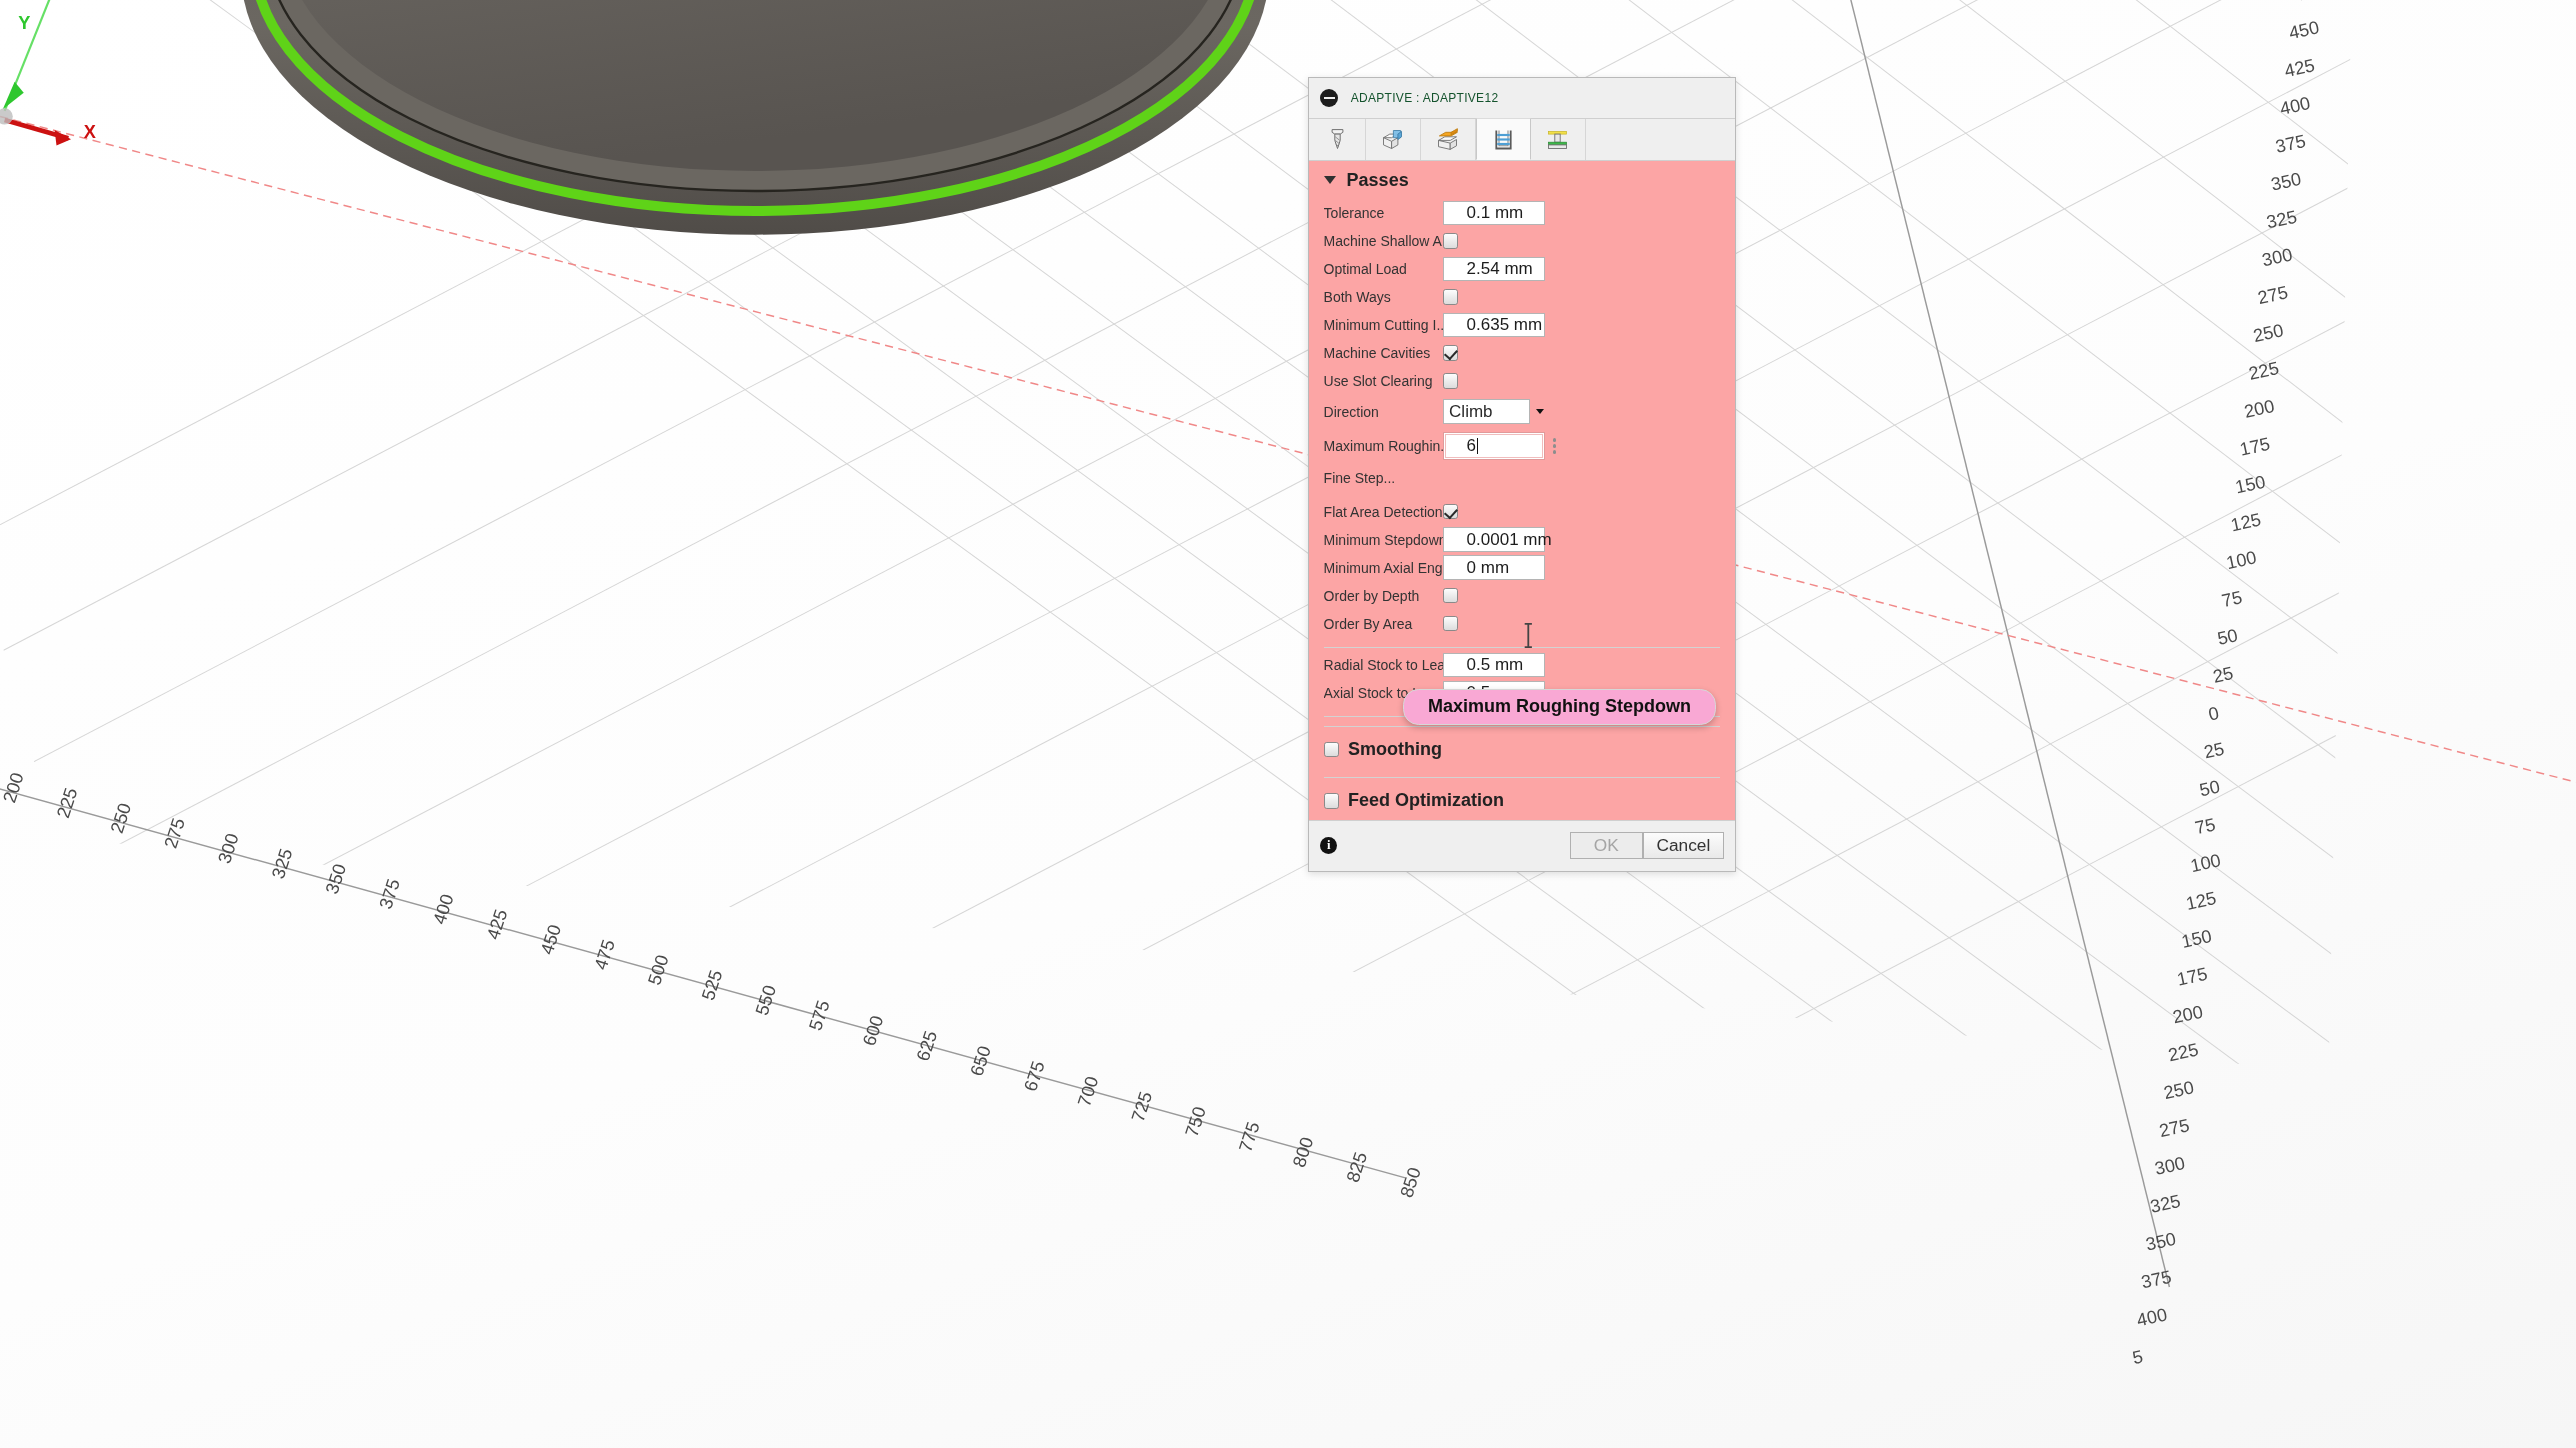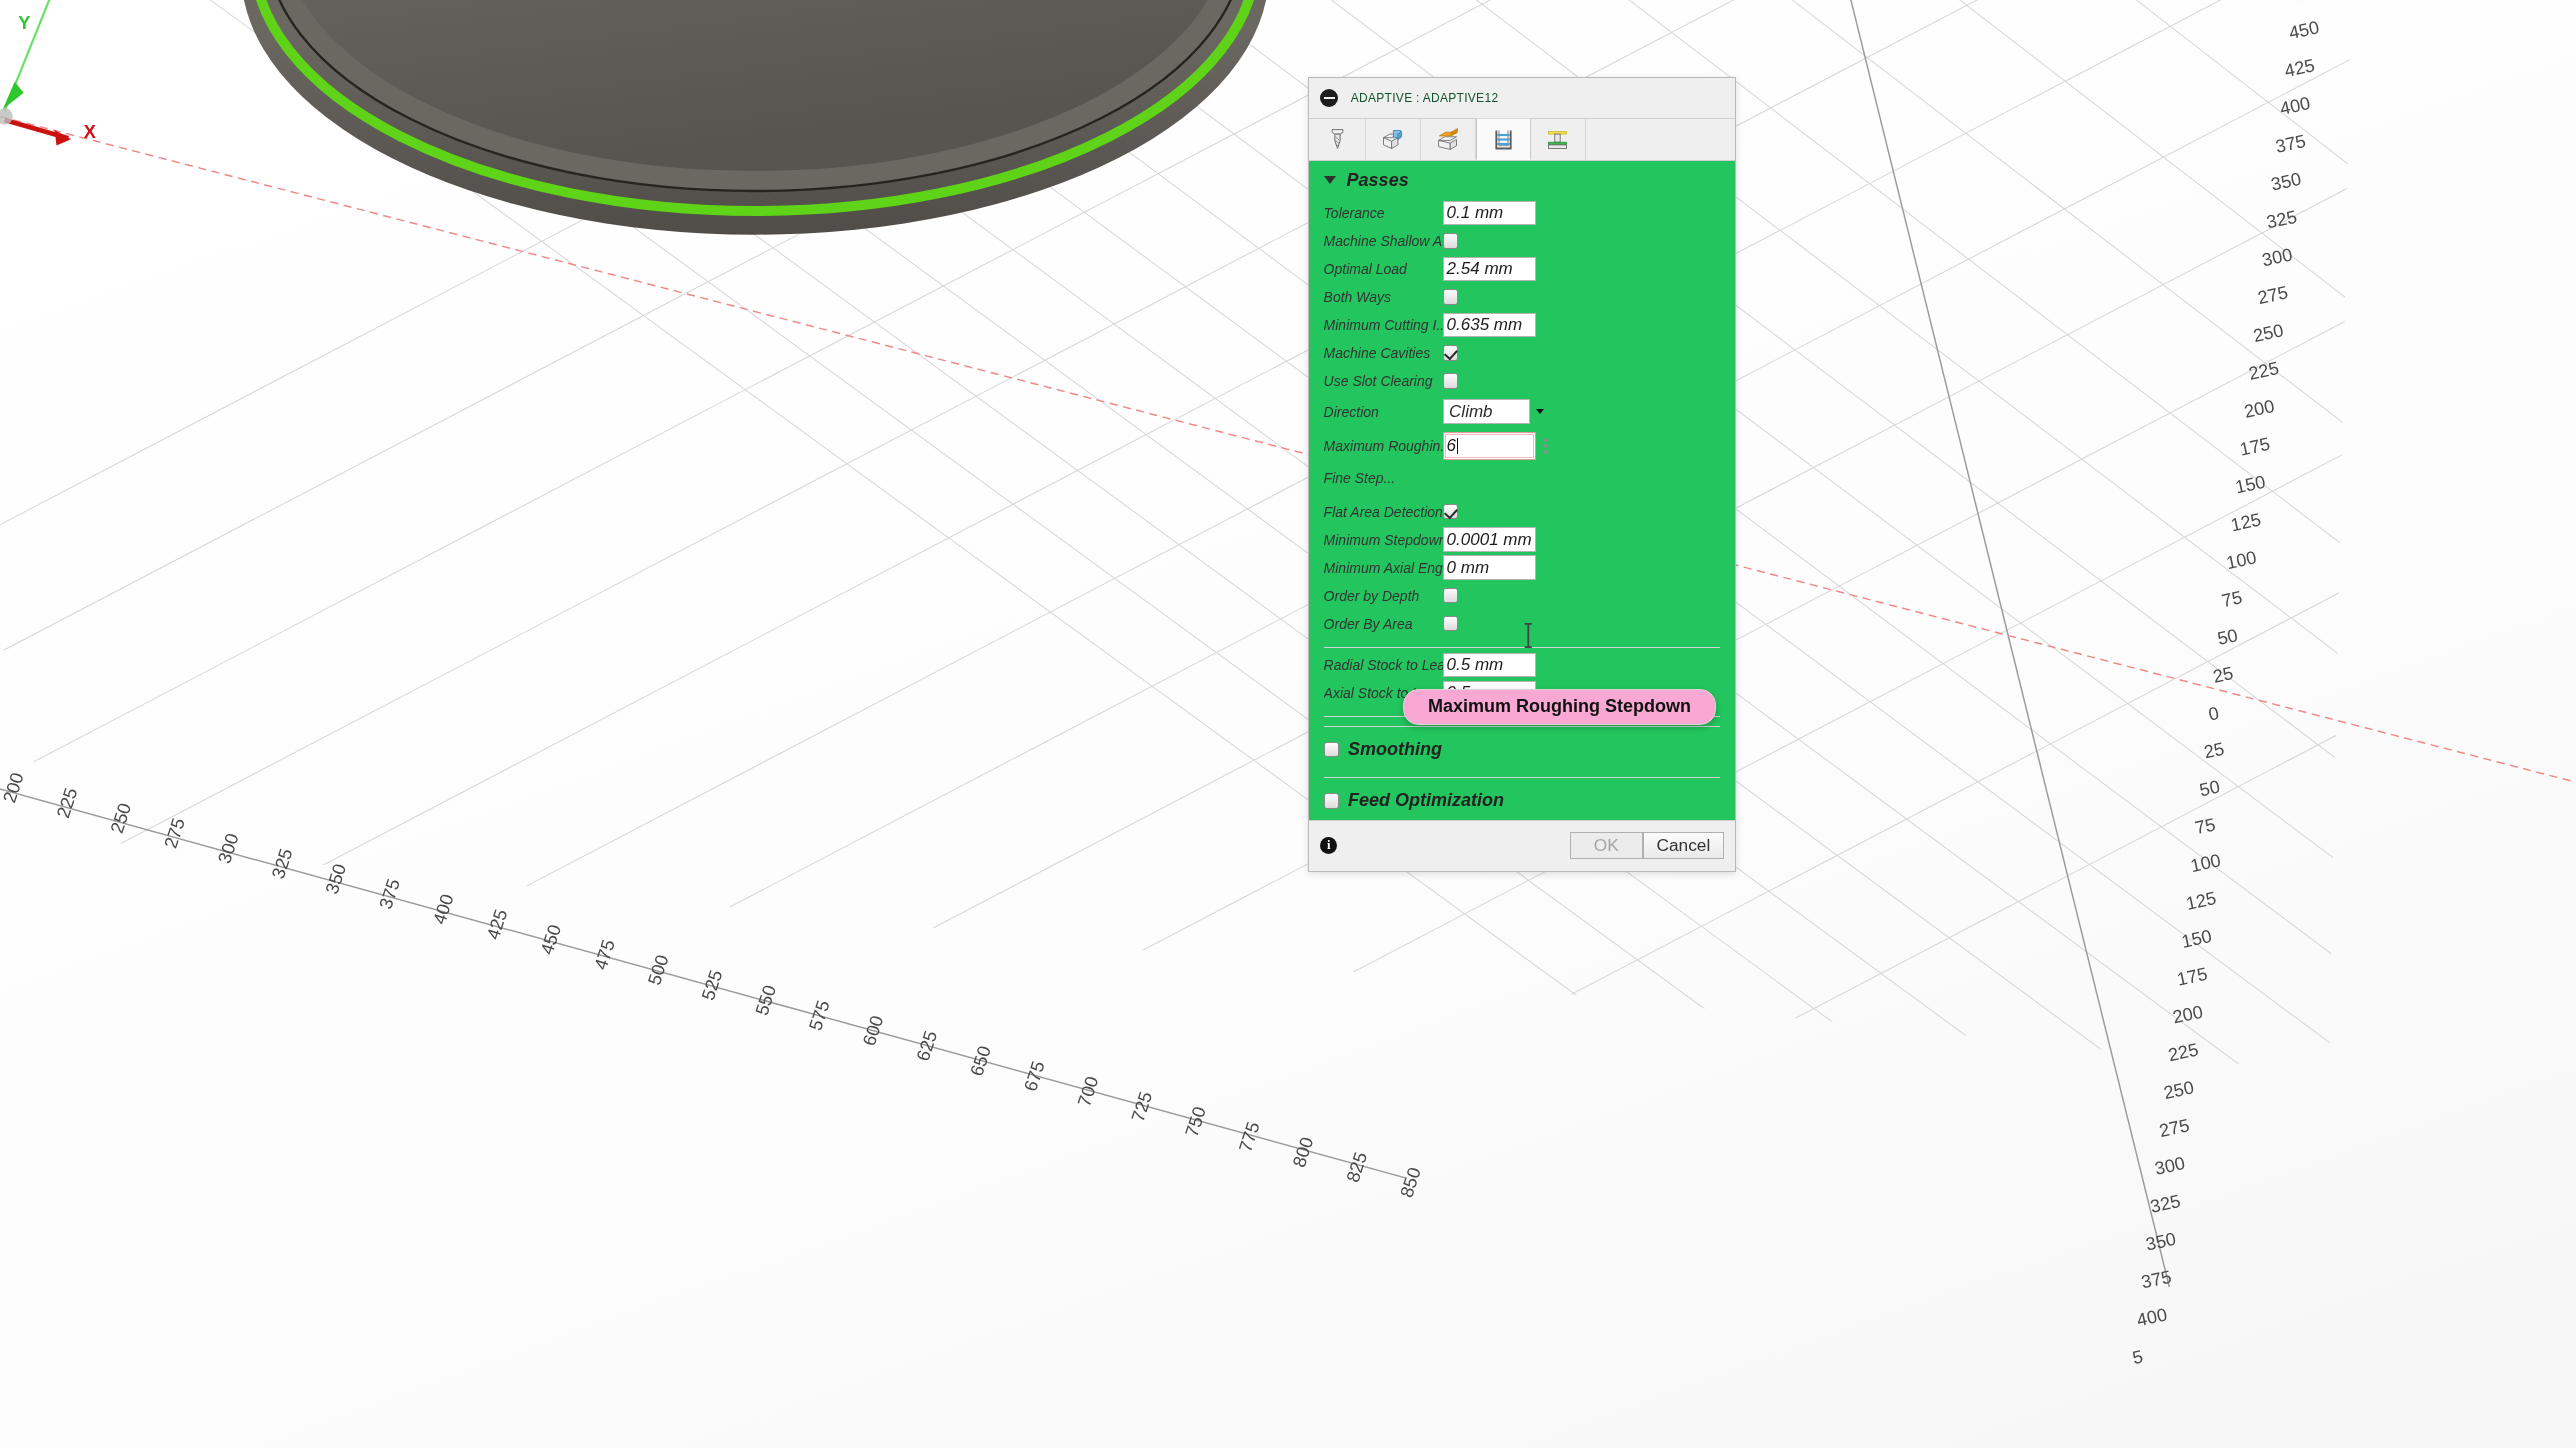--- a/index.html
+++ b/index.html
@@ -71,21 +71,21 @@
     background: #fafafa;
     border-left: 0.9px solid #c8c8c8;
     border-right: 0.9px solid #c8c8c8;
     border-top: 0.9px solid #dcdcdc;
     margin-top: -0.9px;
     border-bottom: 0.9px solid #fafafa;
   }
   .tab svg { display: block; }
 
   
-  .dlg-body { padding: 0 0 0 0; background: #22c55e; font-style: italic; }
+  .dlg-body { padding: 0 0 0 0; background: #fca5a5; }
   .group-head {
     display: flex; align-items: center;
     height: 38px;
     padding-left: 14.6px;
     font-weight: bold; font-size: 18px; color: #222;
   }
   .caret {
     width: 0; height: 0;
     border-left: 6.4px solid transparent;
     border-right: 6.4px solid transparent;
@@ -101,28 +101,28 @@
     margin-bottom: 0;
   }
   .row .lbl {
     width: 119px;
     flex: 0 0 119px;
     font-size: 14px;
     color: #333;
     white-space: nowrap; overflow: hidden;
   }
   .field {
-    width: 93px;
+    width: 102px;
     height: 24.6px;
     background: #ffffff;
     border: 0.9px solid #b4b4b4;
     font-size: 17px;
     color: #1c1c1c;
     display: flex; align-items: center;
-    padding-left: 3px;
+    padding-left: 23px;
     white-space: nowrap;
   }
 
   .chk {
     width: 15.5px; height: 15.5px;
     border: 0.9px solid #8a8a8a;
     border-radius: 2.7px;
     background: linear-gradient(#fdfdfd, #dcdcdc);
     position: relative;
     flex: 0 0 auto;

